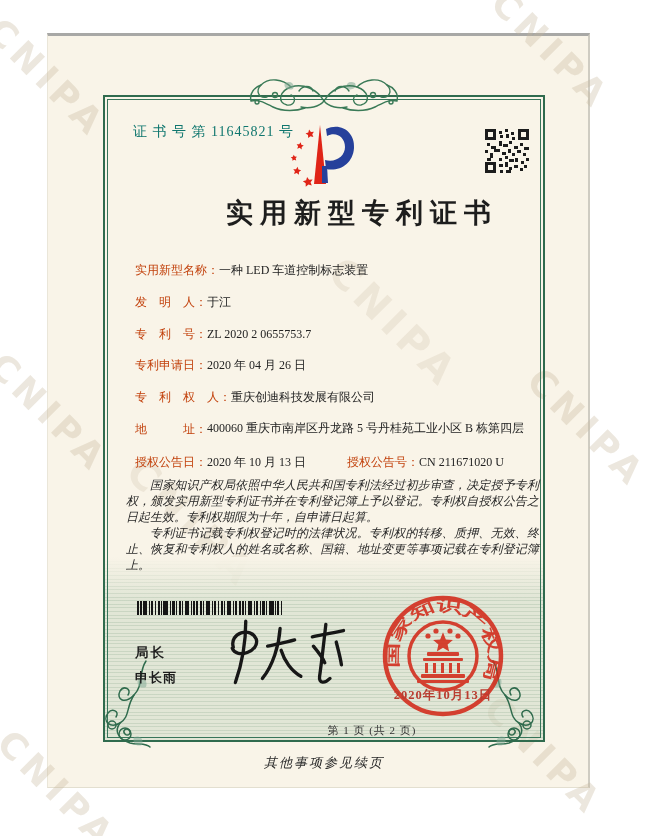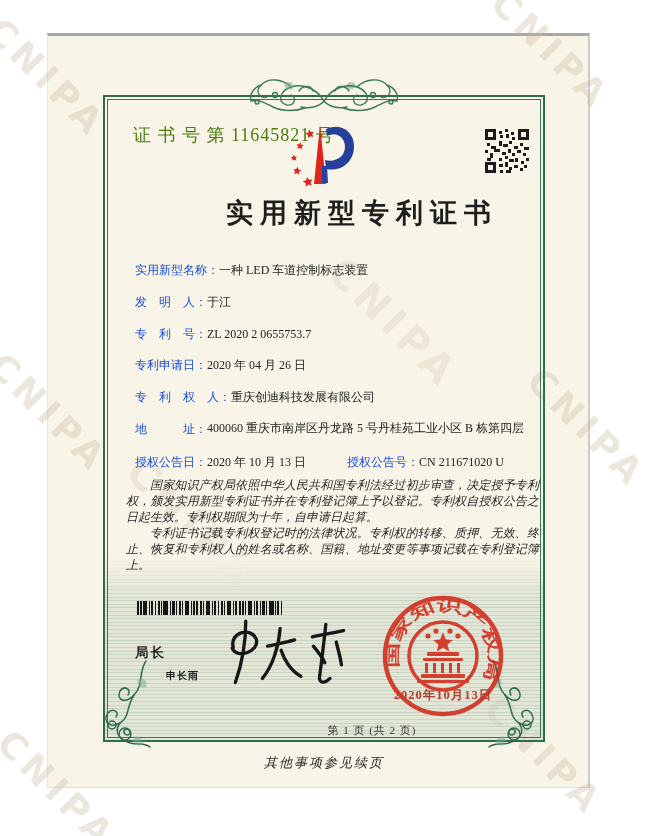--- a/index.html
+++ b/index.html
@@ -40,50 +40,50 @@
     background-image:repeating-linear-gradient(180deg,rgba(96,138,106,0.18) 0 1px,rgba(0,0,0,0) 1px 3.6px);
     pointer-events:none;
   }
   .band::before{
     content:"";position:absolute;left:0;top:0;right:0;height:42px;
     background:linear-gradient(180deg,#f9f4e8 0,rgba(249,244,232,0) 100%);
   }
   .orn{position:absolute;z-index:3;pointer-events:none;}
   
   .ct{position:absolute;z-index:4;}
-  .cert-no{left:86px;top:90px;font-size:18px;color:#4d7c0f;letter-spacing:1px;}
+  .cert-no{left:86px;top:90px;font-size:14px;color:#0f766e;letter-spacing:1px;}
   .qr{left:438px;top:96px;width:44px;height:44px;}
   .logo{left:232px;top:88px;width:76px;height:76px;}
   .title{
     left:56px;top:162px;width:518px;text-align:center;
     font-size:27px;font-weight:bold;color:#1d1d1d;letter-spacing:7px;
   }
   .frow{position:absolute;left:88px;font-size:12px;color:#2b2b2b;white-space:nowrap;}
-  .frow .lb{color:#1d4ed8;}
+  .frow .lb{color:#c2410c;}
   .frow .vl{color:#222;}
   .frow.addr{white-space:normal;}
   .frow.addr .vl{display:inline-block;width:330px;vertical-align:top;line-height:15px;}
   .grant .vl{margin-right:0;}
   .grant .g2{position:absolute;left:212px;top:0;white-space:nowrap;}
   .paras{
     left:60px;top:444px;width:432px;font-size:12px;line-height:16px;
     color:#272727;text-align:justify;font-style:italic;
   }
   .paras p{margin:0;text-indent:2em;padding-left:19px;}
   .barcode{
     left:90px;top:568px;width:147px;height:14px;
     background-image:
       repeating-linear-gradient(90deg,#151515 0 1px,transparent 1px 3px),
       repeating-linear-gradient(90deg,#151515 0 2px,transparent 2px 7px),
       repeating-linear-gradient(90deg,transparent 0 4px,#151515 4px 5px,transparent 5px 11px);
   }
   .boss-title{left:88px;top:611px;font-family:"Liberation Sans","DejaVu Sans",sans-serif;
     font-size:13.5px;font-weight:600;color:#1c1c1c;letter-spacing:2px;}
   .boss-name{left:88px;top:636px;font-family:"Liberation Sans","DejaVu Sans",sans-serif;
-    font-size:10px;font-weight:600;color:#1c1c1c;letter-spacing:1px;margin-left:31px;}
+    font-size:13px;font-weight:600;color:#1c1c1c;letter-spacing:1px;}
   .sig{left:158px;top:583px;width:146px;height:78px;}
   .seal{left:324px;top:552px;width:150px;height:160px;pointer-events:none;}
   .pageno{left:56px;top:690px;width:442px;text-align:center;font-size:11px;color:#333;letter-spacing:1px;padding-left:48px;}
   .note{left:56px;top:721px;width:442px;text-align:center;font-size:13px;color:#2a2a2a;
     font-style:italic;letter-spacing:2px;}
 </style>
 </head>
 <body>
 
 <div class="scan-page"></div>

